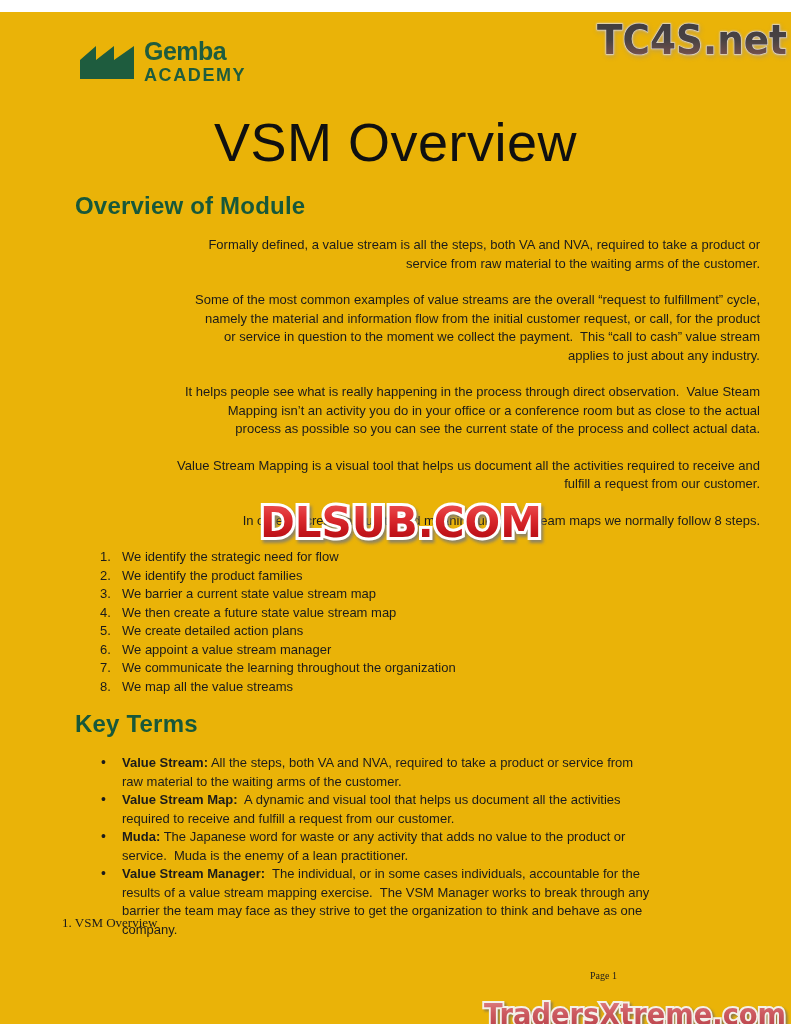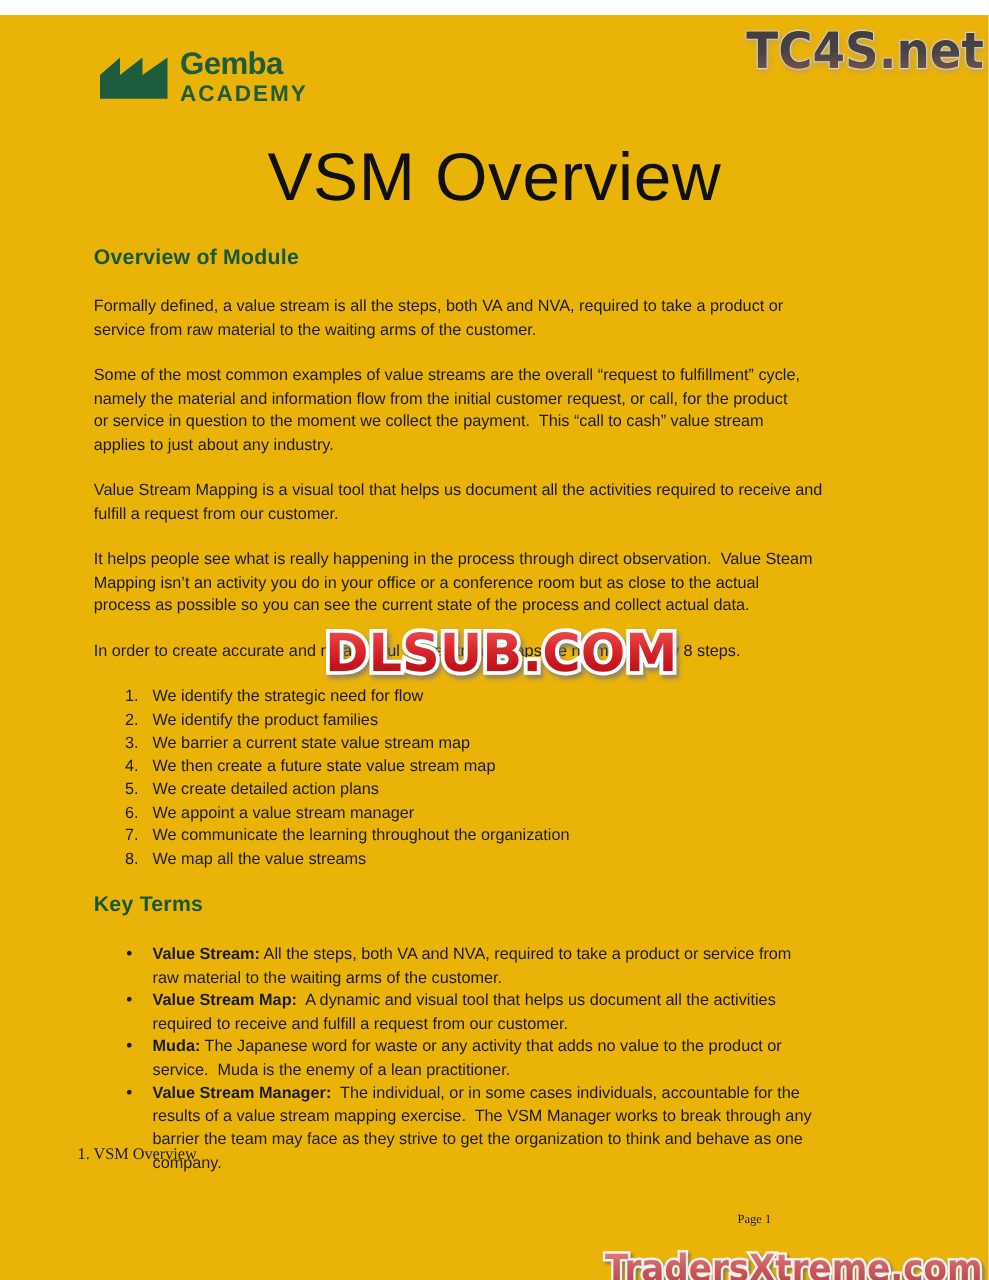--- a/index.html
+++ b/index.html
@@ -28,25 +28,25 @@
   
   .doc-title {
     position:absolute; top:104px; left:0; width:100%;
     text-align:center; font-size:54px; line-height:52px; font-weight:normal;
     color:#101010; letter-spacing:0.5px; margin:0;
   }
 
   
   .content { position:absolute; left:75px; top:183px; width:685px; font-size:13px; line-height:18.5px; }
   .sec-heading {
-    font-size:17px; line-height:21px; font-weight:bold; margin:0 0 20px;
+    font-size:24px; line-height:21px; font-weight:bold; margin:0 0 20px;
     color:var(--heading-green,#17583a); letter-spacing:0.2px;
   }
   .sec-heading.kt { margin:17px 0 20px; }
-  p.body { margin:0 0 18px; white-space:pre-wrap; }
+  p.body { margin:0 0 18px; white-space:pre-wrap;text-align:right; }
 
   .steps { margin:13px 0 0; }
   .step  { position:relative; padding-left:47px; }
   .step .num { position:absolute; left:25px; top:0; }
 
   .bullets { margin:0; }
   .li { position:relative; padding-left:47px; }
   .li::before { content:"\2022"; position:absolute; left:26px; top:-1px; font-size:14px; }
   .li .term { font-weight:bold; }
   .li .def  { white-space:pre-wrap; }
@@ -88,25 +88,25 @@
 
   <div class="content">
     <h2 class="sec-heading">Overview of Module</h2>
 
     <p class="body">Formally defined, a value stream is all the steps, both VA and NVA, required to take a product or
 service from raw material to the waiting arms of the customer.</p>
     <p class="body">Some of the most common examples of value streams are the overall “request to fulfillment” cycle,
 namely the material and information flow from the initial customer request, or call, for the product
 or service in question to the moment we collect the payment.  This “call to cash” value stream
 applies to just about any industry.</p>
-    <p class="body">Value Stream Mapping is a visual tool that helps us document all the activities required to receive and
-fulfill a request from our customer.</p>
     <p class="body">It helps people see what is really happening in the process through direct observation.  Value Steam
 Mapping isn’t an activity you do in your office or a conference room but as close to the actual
 process as possible so you can see the current state of the process and collect actual data.</p>
+    <p class="body">Value Stream Mapping is a visual tool that helps us document all the activities required to receive and
+fulfill a request from our customer.</p>
     <p class="body">In order to create accurate and meaningful value stream maps we normally follow 8 steps.</p>
 
     <div class="steps">
       <div class="step"><span class="num">1.</span><span>We identify the strategic need for flow</span></div>
       <div class="step"><span class="num">2.</span><span>We identify the product families</span></div>
       <div class="step"><span class="num">3.</span><span>We barrier a current state value stream map</span></div>
       <div class="step"><span class="num">4.</span><span>We then create a future state value stream map</span></div>
       <div class="step"><span class="num">5.</span><span>We create detailed action plans</span></div>
       <div class="step"><span class="num">6.</span><span>We appoint a value stream manager</span></div>
       <div class="step"><span class="num">7.</span><span>We communicate the learning throughout the organization</span></div>

